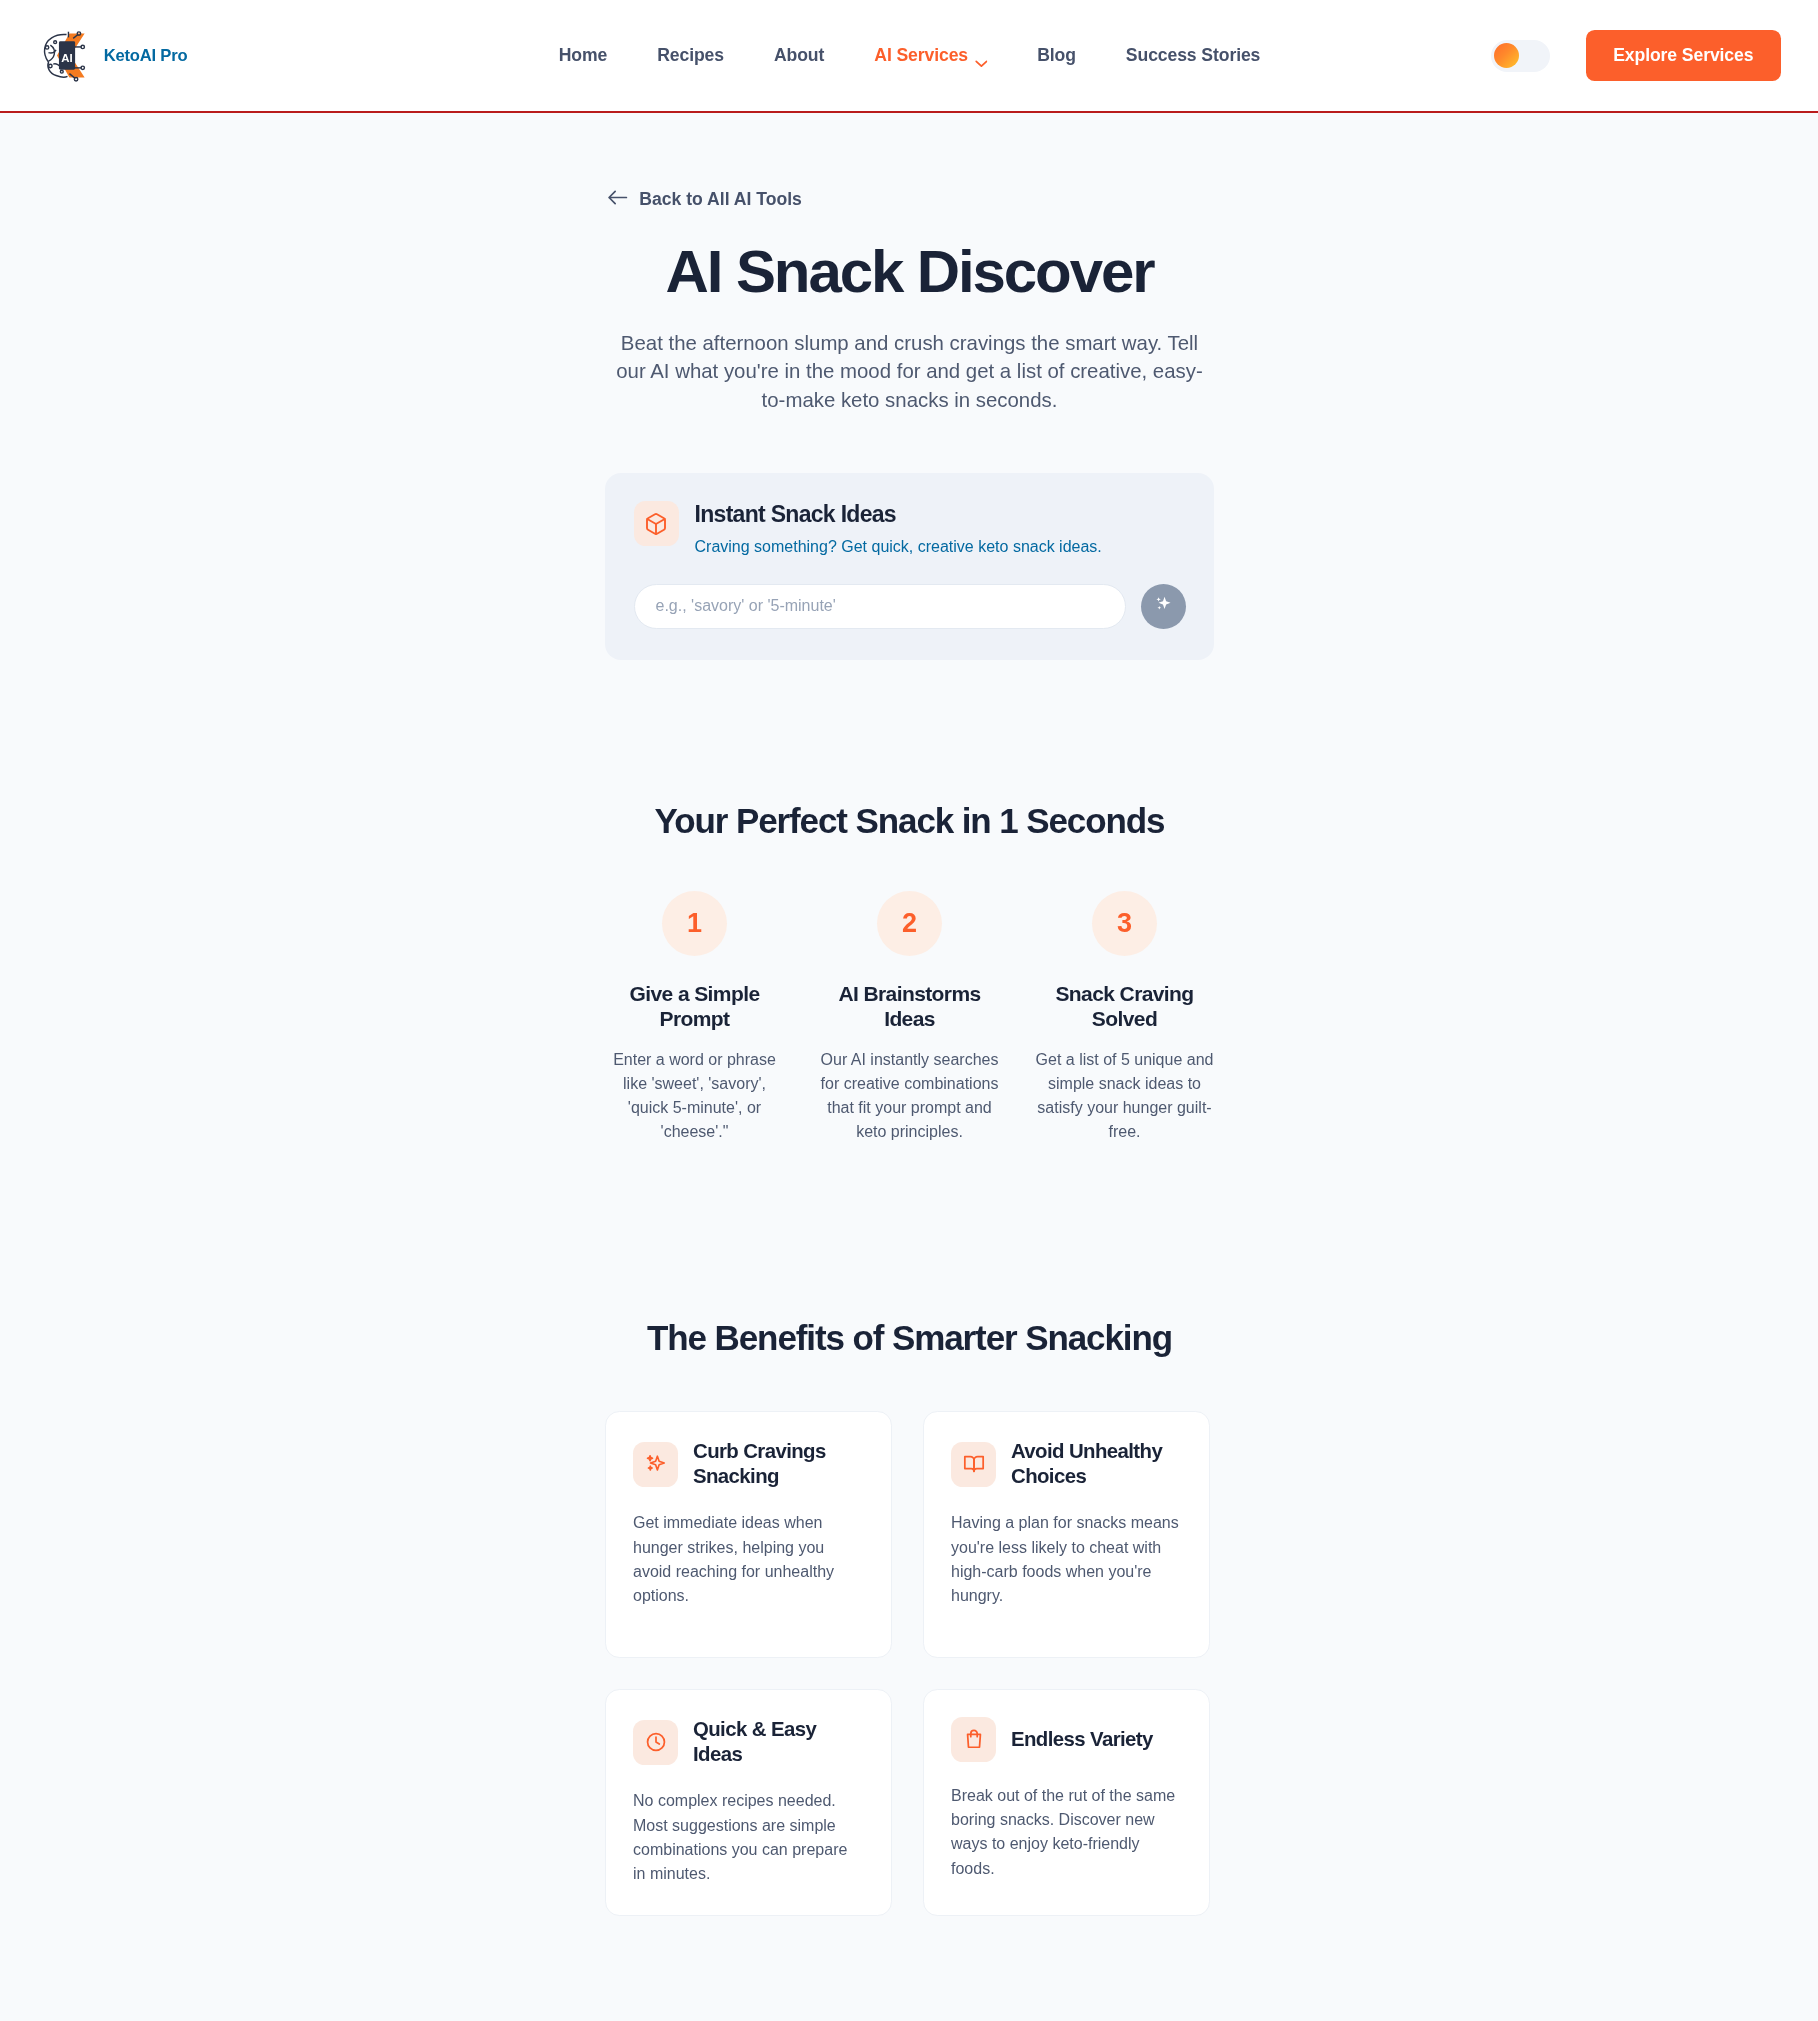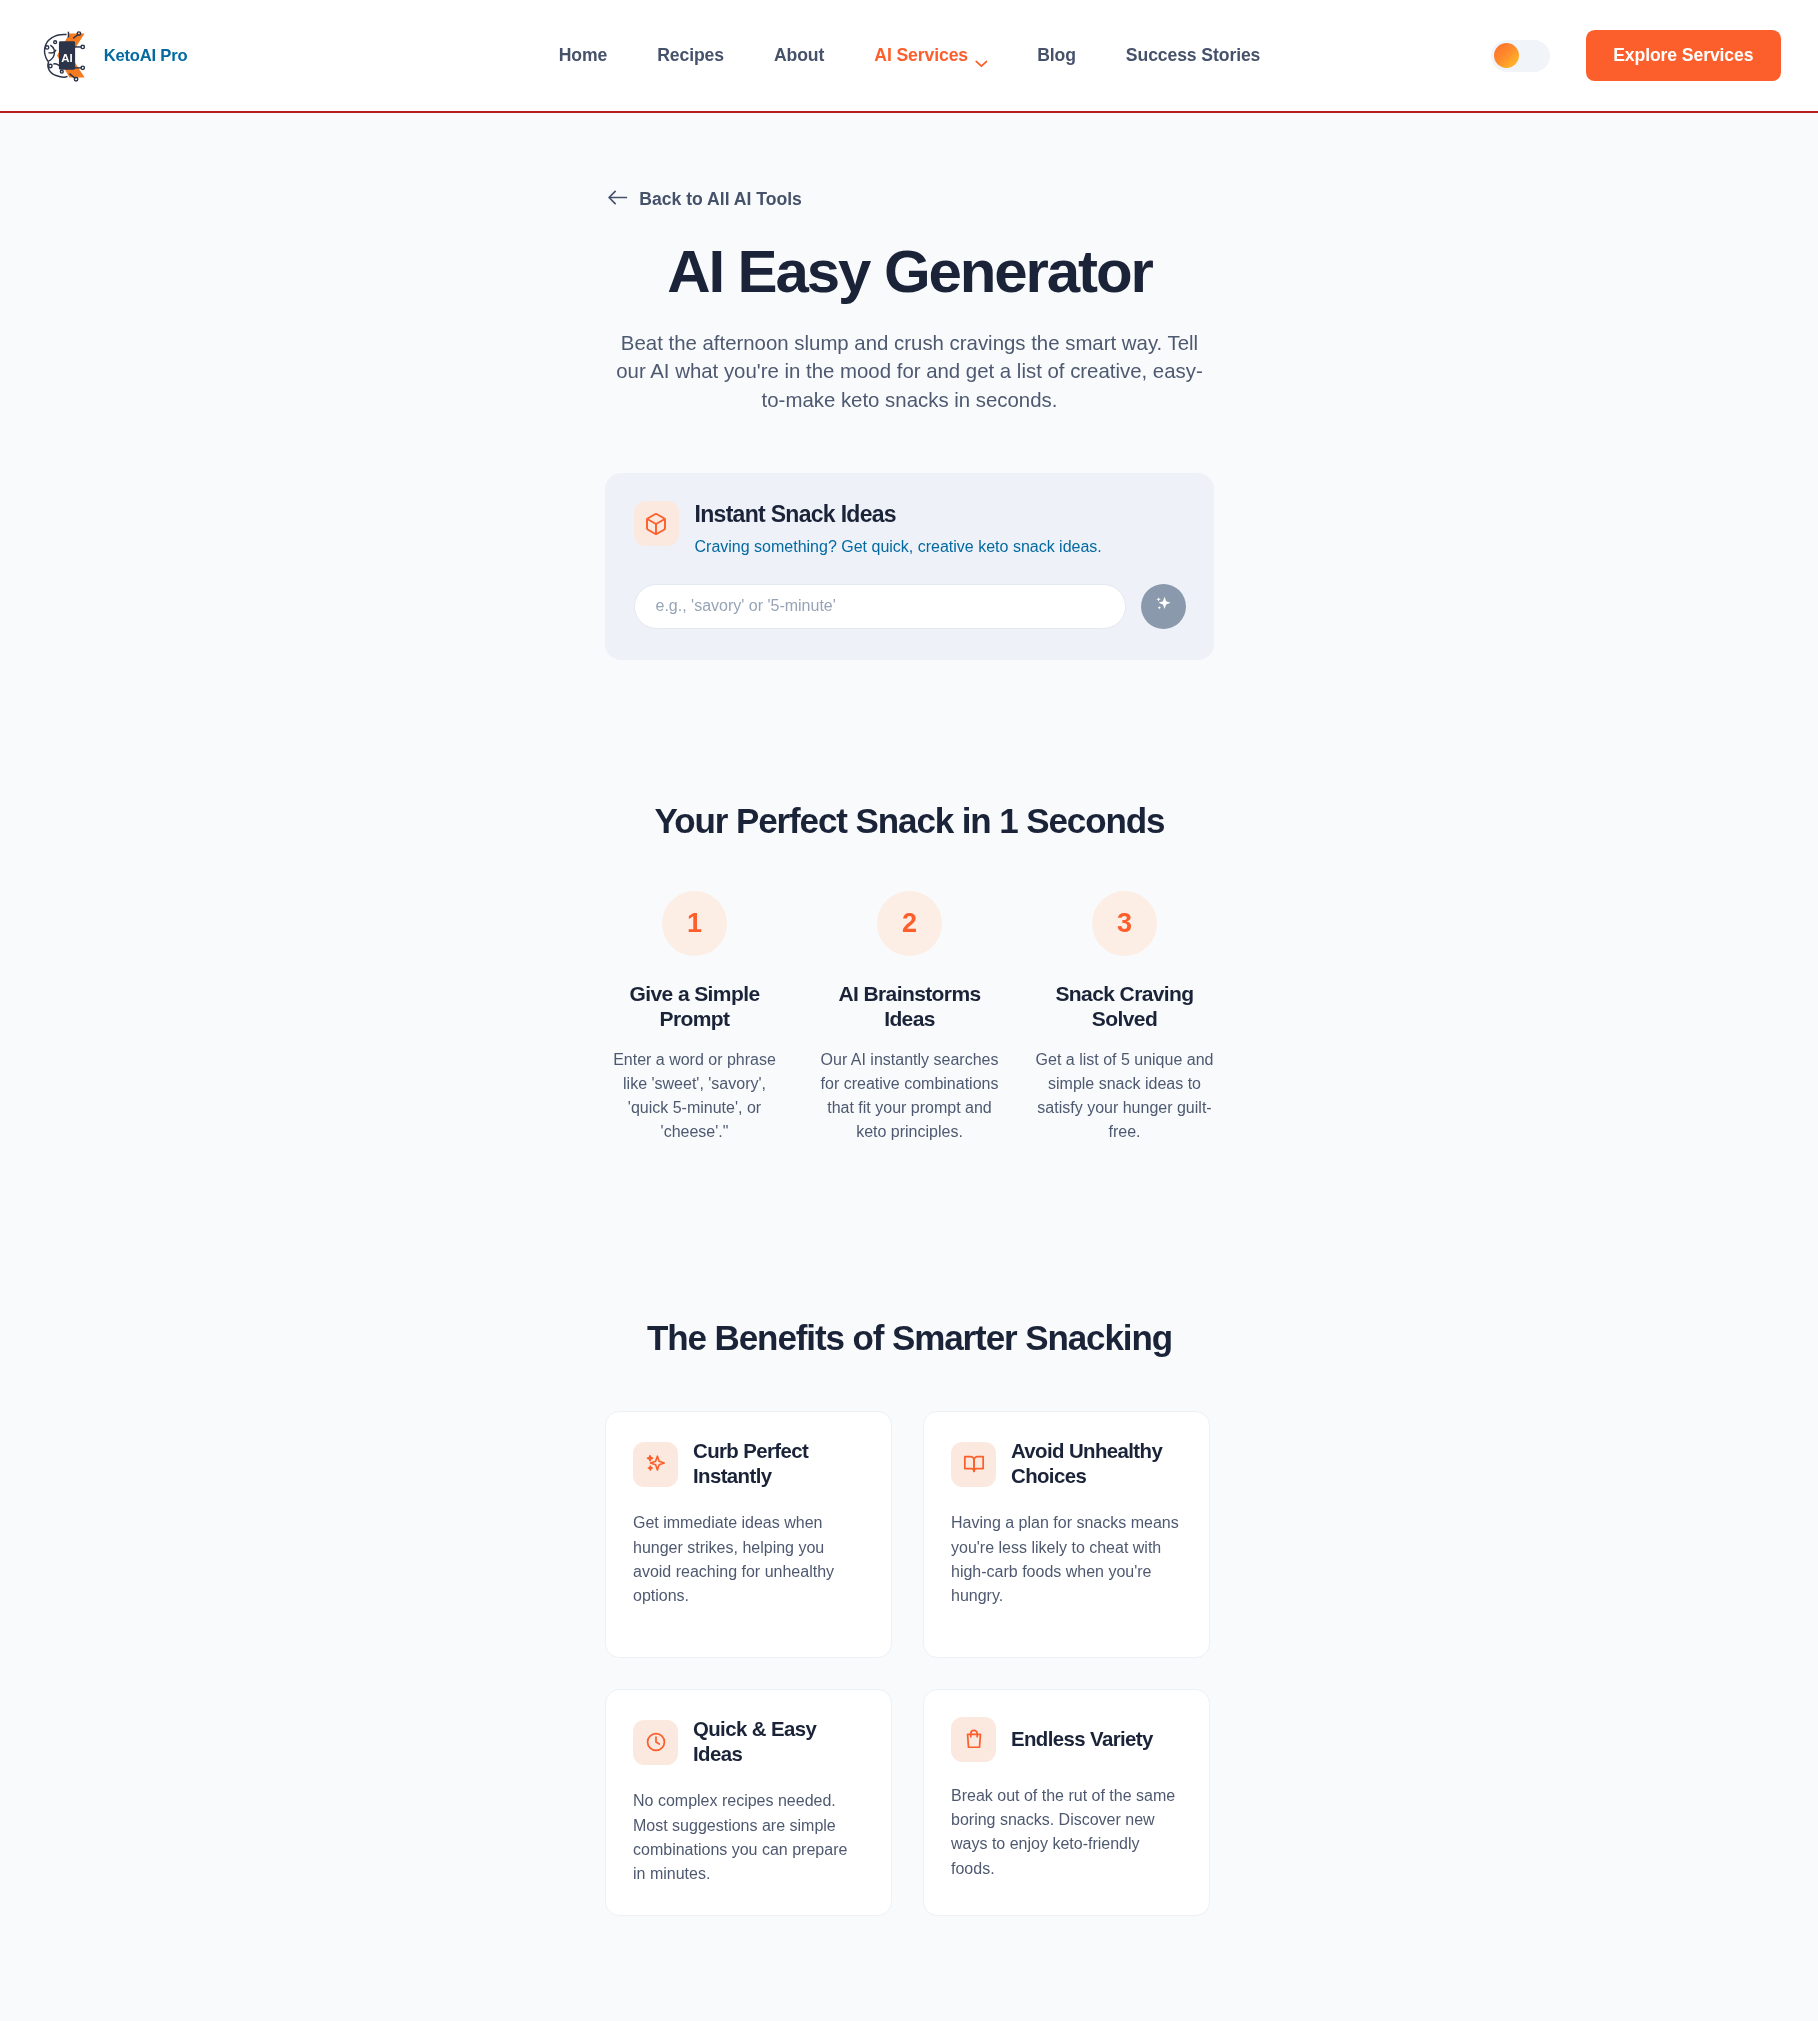--- a/index.html
+++ b/index.html
@@ -384,21 +384,21 @@
     <div class="back-link">
       <span>
         <svg viewBox="0 0 22 16" width="21" height="15">
             <path d="M20.5 8 H2 M8.5 1.5 L2 8 L8.5 14.5" fill="none" stroke="#46516a" stroke-width="1.8" stroke-linecap="round" stroke-linejoin="round"></path>
           </svg>
       </span>
       <span>Back to All AI Tools</span>
     </div>
   </div>
 
-  <h1 class="page-title">AI Easy Generator</h1>
+  <h1 class="page-title">AI Snack Discover</h1>
   <p class="page-sub">Beat the afternoon slump and crush cravings the smart way. Tell our AI what you're in the mood for and get a list of creative, easy-to-make keto snacks in seconds.</p>
 
   <section class="tool-card">
     <div class="tool-head">
       <div class="icon-box">
         <svg viewBox="0 0 24 24" width="24" height="24" fill="none" stroke="#fc5f2b" stroke-width="1.9" stroke-linecap="round" stroke-linejoin="round">
           <path d="M21 16V8a2 2 0 0 0-1-1.73l-7-4a2 2 0 0 0-2 0l-7 4A2 2 0 0 0 3 8v8a2 2 0 0 0 1 1.73l7 4a2 2 0 0 0 2 0l7-4A2 2 0 0 0 21 16z"></path>
           <path d="M3.27 6.96 12 12.01l8.73-5.05"></path>
           <path d="M12 22.08V12"></path>
         </svg>
@@ -453,21 +453,21 @@
 
       <div class="benefit-card tall">
         <div class="benefit-head">
           <div class="icon-box">
             <svg viewBox="0 0 24 24" width="22" height="22" fill="none" stroke="#fc5f2b" stroke-width="1.8" stroke-linecap="round" stroke-linejoin="round">
               <path d="M13.5 3.5 15.4 9.1 21 11 15.4 12.9 13.5 18.5 11.6 12.9 6 11 11.6 9.1z"></path>
               <path d="M5.5 3 6.2 5 8.2 5.7 6.2 6.4 5.5 8.4 4.8 6.4 2.8 5.7 4.8 5z"></path>
               <path d="M5.8 14.4 6.3 15.9 7.8 16.4 6.3 16.9 5.8 18.4 5.3 16.9 3.8 16.4 5.3 15.9z"></path>
             </svg>
           </div>
-          <div class="benefit-title">Curb Perfect Instantly</div>
+          <div class="benefit-title">Curb Cravings Snacking</div>
         </div>
         <div class="benefit-text">Get immediate ideas when hunger strikes, helping you avoid reaching for unhealthy options.</div>
       </div>
 
       <div class="benefit-card tall">
         <div class="benefit-head">
           <div class="icon-box">
             <svg viewBox="0 0 24 24" width="22" height="22" fill="none" stroke="#fc5f2b" stroke-width="1.9" stroke-linecap="round" stroke-linejoin="round">
               <path d="M2 4h6a4 4 0 0 1 4 4v12a3 3 0 0 0-3-3H2z"></path>
               <path d="M22 4h-6a4 4 0 0 0-4 4v12a3 3 0 0 1 3-3h7z"></path>

